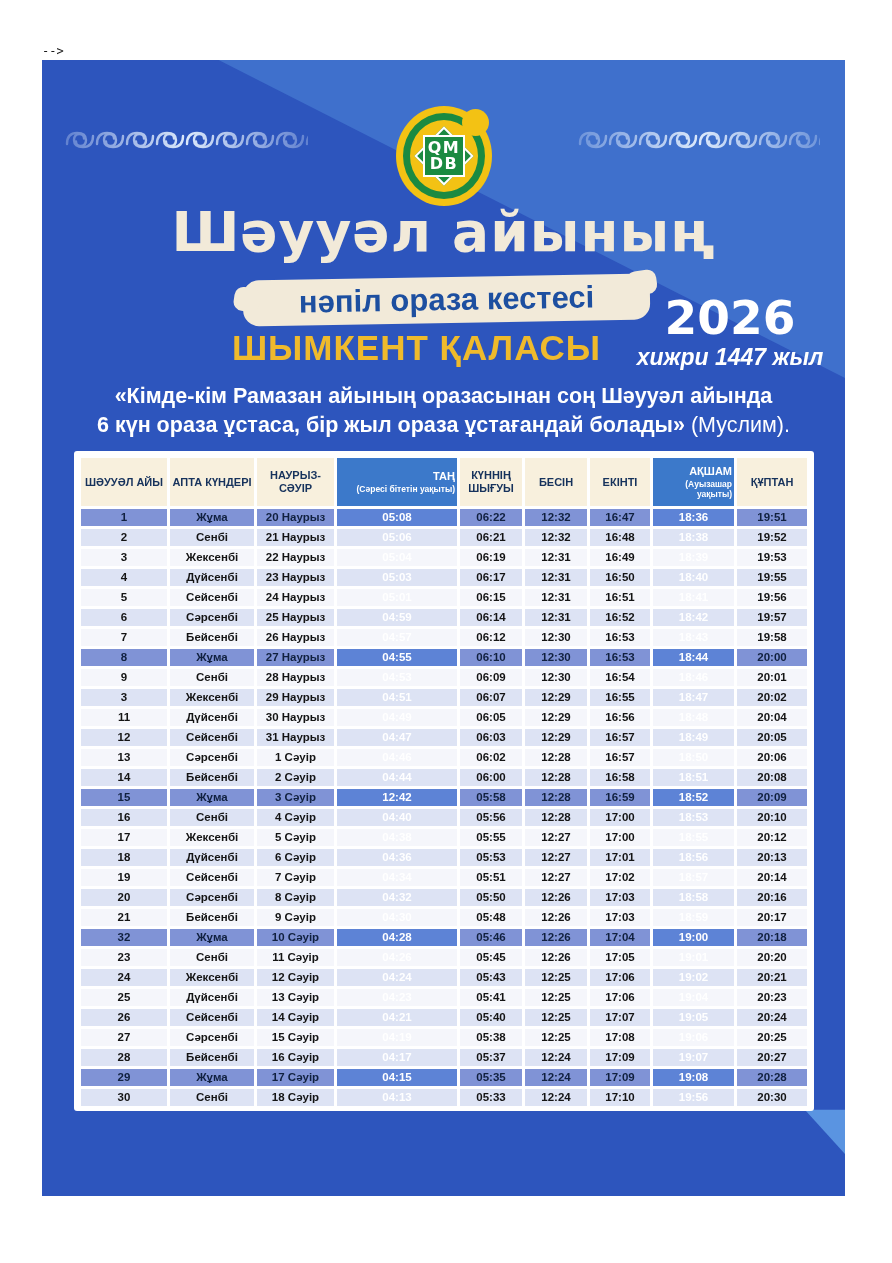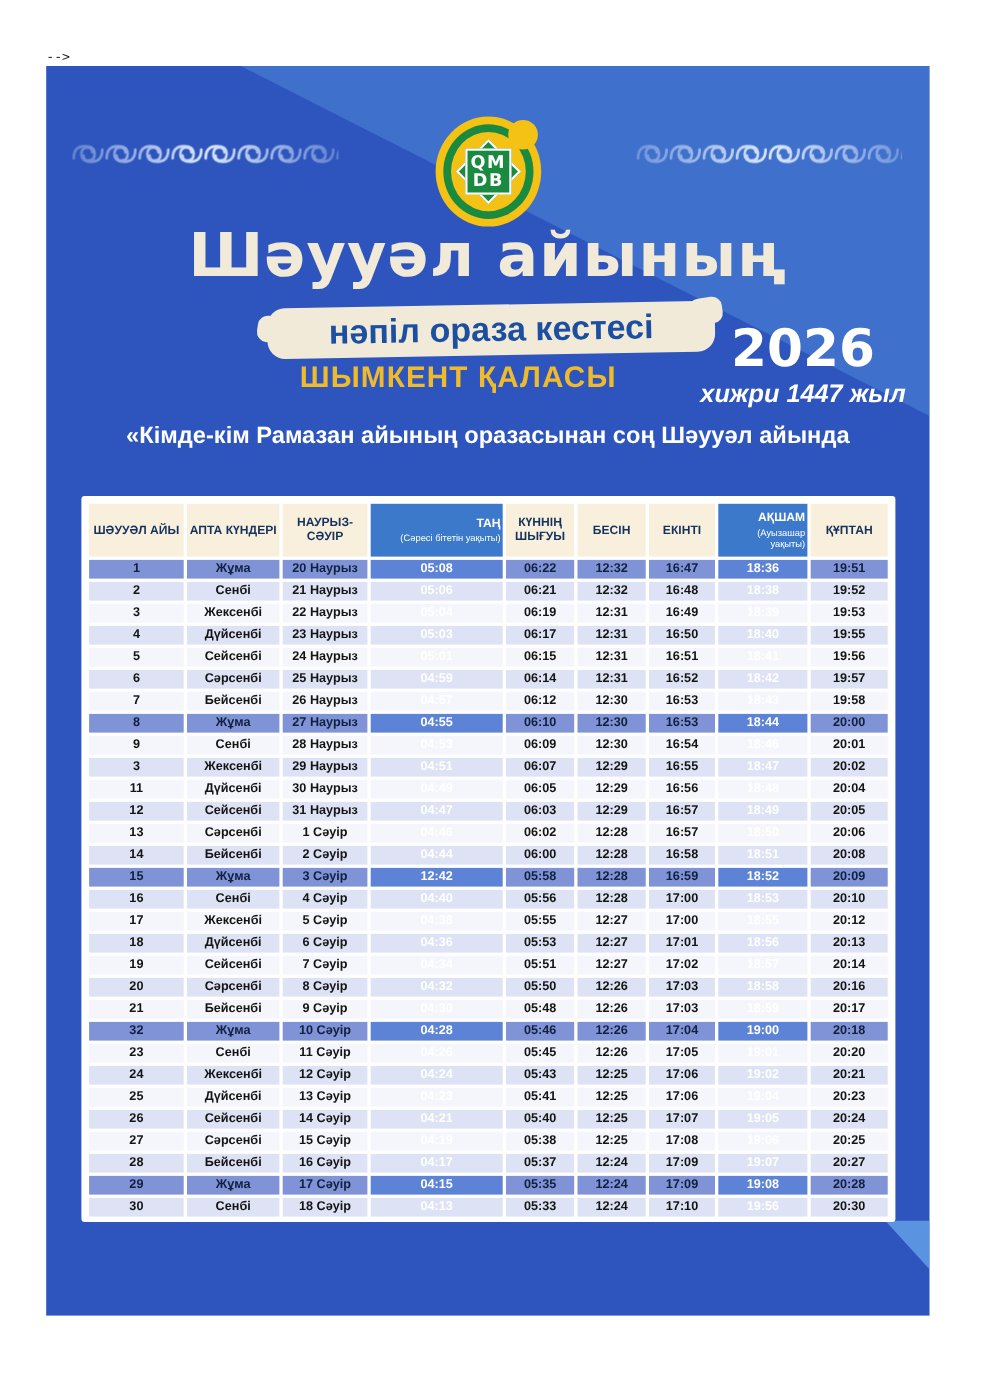--- a/index.html
+++ b/index.html
@@ -34,38 +34,38 @@
   .title{position:absolute;left:0;top:140px;width:100%;text-align:center;color:#f2ead9;
          font-family:"DejaVu Sans",sans-serif;font-weight:bold;font-size:55px;letter-spacing:1px;}
   .pill{position:absolute;left:201px;top:217px;width:407px;height:46px;background:#f2ead9;border-radius:16px;
         transform:rotate(-1deg);display:flex;align-items:center;justify-content:center;
         color:#1d4fa0;font-size:31px;font-weight:bold;}
   .pill::before{content:"";position:absolute;left:-9px;top:7px;width:26px;height:24px;background:#f2ead9;
         border-radius:9px;transform:rotate(9deg);}
   .pill::after{content:"";position:absolute;right:-7px;top:-3px;width:30px;height:24px;background:#f2ead9;
         border-radius:9px;transform:rotate(-7deg);}
   .city{position:absolute;left:171px;top:268px;width:407px;text-align:center;color:#efba2c;
-        font-size:27px;font-weight:bold;letter-spacing:1px;}
+        font-size:35px;font-weight:bold;letter-spacing:1px;}
   .year-block{position:absolute;left:588px;top:233px;width:200px;text-align:center;color:#ffffff;}
   .year{font-size:47px;font-weight:bold;font-family:"DejaVu Sans",sans-serif;line-height:50px;}
   .hijri{font-size:23px;font-weight:bold;font-style:italic;margin-top:1px;}
 
   
   .quote{position:absolute;left:0;top:322px;width:100%;text-align:center;color:#ffffff;
          font-size:21.5px;font-weight:bold;line-height:29px;}
   .quote .attr{font-weight:normal;}
 
   
   .table-wrap{position:absolute;left:32px;top:391px;width:740px;height:660px;background:#ffffff;
               border-radius:3px;padding:4px;box-sizing:border-box;}
   table{border-collapse:separate;border-spacing:3px;table-layout:fixed;width:732px;}
   th{background:#f8f0dd;color:#16325c;font-size:11px;font-weight:bold;height:48px;
      vertical-align:middle;text-align:center;padding:0 2px;line-height:13px;}
   th.hl{background:#3c79ca;color:#ffffff;text-align:right;}
-  th .sub{display:block;font-size:8.5px;font-weight:normal;margin-top:2px;line-height:9.5px;}
+  th .sub{display:block;font-size:8.5px;font-weight:bold;margin-top:2px;line-height:9.5px;}
   td{font-size:11.5px;font-weight:bold;text-align:center;color:#141414;height:17px;
      padding:0;line-height:17px;}
   tr.odd  td{background:#f5f6fb;}
   tr.even td{background:#dde3f4;}
   td.hl{background:#3c79ca;color:#ffffff;}
   tr.friday td{background:#8093d6;color:#10203f;}
   tr.friday td.hl{background:#5d83d6;color:#ffffff;}
 </style>
 </head>
 <body>
@@ -116,20 +116,23 @@
     <span>нәпіл ораза кестесі</span>
   </div>
   <div class="city">ШЫМКЕНТ ҚАЛАСЫ</div>
   <div class="year-block">
     <div class="year">2026</div>
     <div class="hijri">хижри 1447 жыл</div>
   </div>
 
   <div class="quote">
     <div>«Кімде-кім Рамазан айының оразасынан соң Шәууәл айында</div>
+    <div>
+      <span>6 күн ораза ұстаса, бір жыл ораза ұстағандай болады»</span><span class="attr"> (Муслим).</span>
+    </div>
   </div>
 
   <div class="table-wrap">
     <table>
       <colgroup>
         <col style="width:86px">
           <col style="width:84px">
           <col style="width:77px">
         <col style="width:120px">
           <col style="width:62px">

